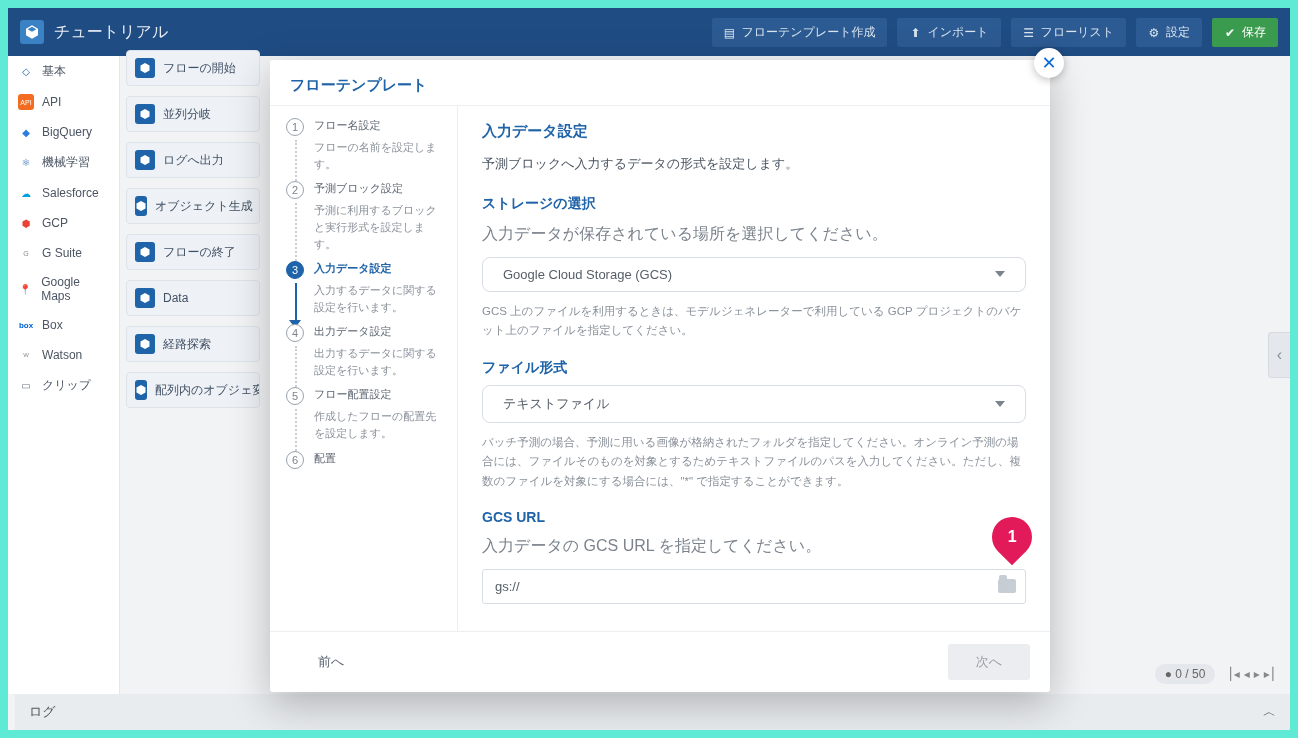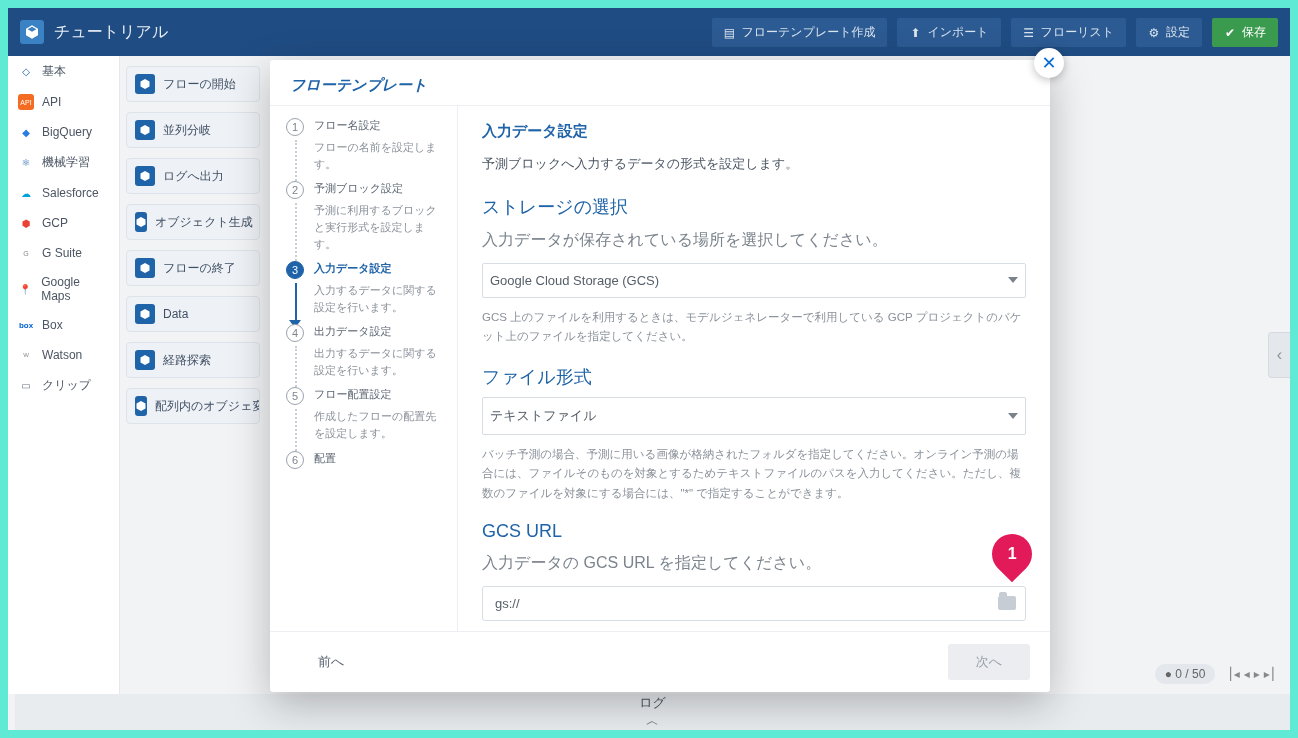--- a/index.html
+++ b/index.html
@@ -17,61 +17,61 @@
 .hbtn { background: #2c5a92; color: #d9e4ef; border: 0; padding: 6px 12px; font-size: 12px; border-radius: 2px; cursor: pointer; display: inline-flex; align-items: center; gap: 6px; }
 .hbtn.save { background: #3a9b4f; color: #fff; }
 .hbtn .ico { width: 12px; height: 12px; display: inline-block; }
 
 
 .sidebar { position: absolute; left: 0; top: 48px; bottom: 36px; width: 112px; background: #fff; border-right: 1px solid #e5e7eb; }
 .sb-item { display: flex; align-items: center; gap: 8px; padding: 7px 10px; font-size: 12px; color: #4b5563; cursor: pointer; }
 .sb-ico { width: 16px; height: 16px; display: inline-flex; align-items: center; justify-content: center; font-size: 10px; }
 
 
-.palette { position: absolute; left: 112px; top: 48px; bottom: 48px; width: 146px; padding: 10px 6px; }
+.palette { position: absolute; left: 112px; top: 32px; bottom: 48px; width: 146px; padding: 10px 6px; }
 .pbtn { background: #eef1f5; border: 1px solid #dde3ea; border-radius: 4px; margin-bottom: 10px; padding: 7px 8px; display: flex; align-items: center; gap: 8px; font-size: 12px; color: #415165; cursor: pointer; white-space: nowrap; overflow: hidden; }
 .pbtn .cube { width: 20px; height: 20px; background: #1f63a8; border-radius: 3px; display: flex; align-items: center; justify-content: center; }
 .pbtn .cube svg { width: 12px; height: 12px; fill: #fff; }
 
 
 .pagebar { position: absolute; left: 0; right: 0; bottom: 36px; height: 40px; background: transparent; display: flex; align-items: center; justify-content: flex-end; padding: 0 14px; gap: 12px; color: #666; font-size: 12px; }
 .pagebar .chip { background: #e4e7eb; border-radius: 12px; padding: 3px 10px; }
 .pagebar .nav { display: flex; gap: 4px; color: #888; }
-.logbar { position: absolute; left: 7px; right: 0; bottom: 0; height: 36px; background: #e9ecef; display: flex; align-items: center; padding: 0 14px; font-size: 13px; color: #50585f; justify-content: space-between; flex-direction: column; }
+.logbar { position: absolute; left: 7px; right: 0; bottom: 0; height: 36px; background: #e9ecef; display: flex; align-items: center; padding: 0 14px; font-size: 13px; color: #50585f; justify-content: space-between; }
 
 
 .rtab { position: absolute; right: 0; top: 48%; transform: translateY(-50%); width: 22px; height: 46px; background: #e4e7ec; border: 1px solid #d5dae0; border-right: none; border-radius: 4px 0 0 4px; display: flex; align-items: center; justify-content: center; color: #8a919a; }
 .modal { position: absolute; left: 262px; top: 52px; width: 780px; height: 632px; background: #fff; border-radius: 3px; box-shadow: 0 12px 40px rgba(0,0,0,.25); display: flex; flex-direction: column; }
 
 .close-btn { position: absolute; right: -14px; top: -12px; width: 30px; height: 30px; background: #fff; border-radius: 50%; box-shadow: 0 2px 8px rgba(0,0,0,.25); display: flex; align-items: center; justify-content: center; color: #0b6dd6; font-size: 18px; cursor: pointer; }
 
-.mheader { padding: 16px 20px 10px; font-size: 15px; font-weight: 600; color: #1f63a8; font-style: italic; }
+.mheader { padding: 16px 20px 10px; font-size: 15px; font-weight: 600; color: #1f63a8; }
 
 .mbody { flex: 1; display: flex; overflow: hidden; border-top: 1px solid #eceef1; }
 
 
 .steps { width: 188px; border-right: 1px solid #eceef1; padding: 12px 12px 0 16px; overflow: hidden; }
 .step { position: relative; padding-left: 28px; margin-bottom: 8px; }
 .step .num { position: absolute; left: 0; top: 0; width: 18px; height: 18px; border: 1px solid #9aa3ad; border-radius: 50%; font-size: 11px; color: #7c848d; display: flex; align-items: center; justify-content: center; background: #fff; }
 .step.active .num { background: #1f63a8; border-color: #1f63a8; color: #fff; }
 .step .stitle { font-size: 11px; color: #5b6572; margin-bottom: 6px; }
 .step.active .stitle { color: #1f63a8; font-weight: 600; }
 .step .sdesc { font-size: 11px; color: #8a919a; line-height: 1.55; }
 .step .rail { position: absolute; left: 8.5px; top: 22px; bottom: -8px; border-left: 2px dotted #c7ced6; }
 .step.active .rail { border-left: 2px solid #1f63a8; }
 .step .arrowhead { position: absolute; left: 3px; bottom: -12px; width: 0; height: 0; border-left: 6px solid transparent; border-right: 6px solid transparent; border-top: 8px solid #1f63a8; display: none; }
 .step.active .arrowhead { display: block; }
 
 
 .formcol { flex: 1; padding: 16px 24px 0 24px; overflow: auto; color: #4a5562; }
 .formcol h2 { font-size: 15px; color: #1f63a8; font-weight: 600; margin-bottom: 14px; }
 .formcol .lead { font-size: 13px; margin-bottom: 22px; }
-.formcol h3 { font-size: 18px; color: #1f63a8; font-weight: 400; margin-bottom: 8px; }
+.formcol h3 { font-size: 14px; color: #1f63a8; font-weight: 700; margin-bottom: 8px; }
 .formcol .hint { font-size: 16px; color: #7b838c; margin-bottom: 10px; line-height: 1.6; }
-.select { border: 1px solid #d8dde3; border-radius: 2px; padding: 9px 7px; font-size: 13px; color: #555e68; display: flex; align-items: center; justify-content: space-between; background: #fff; cursor: pointer; margin-bottom: 10px; }
+.select { border: 1px solid #d8dde3; border-radius: 8px; padding: 9px 20px; font-size: 13px; color: #555e68; display: flex; align-items: center; justify-content: space-between; background: #fff; cursor: pointer; margin-bottom: 10px; }
 .chev { width: 0; height: 0; border-left: 5px solid transparent; border-right: 5px solid transparent; border-top: 6px solid #7b838c; }
 .note { font-size: 11.5px; color: #8a919a; line-height: 1.7; margin-bottom: 18px; }
 .inputwrap { position: relative; }
 .tinput { width: 100%; border: 1px solid #d8dde3; border-radius: 3px; padding: 9px 40px 9px 12px; font-size: 13px; color: #555e68; background: #fff; }
 .folder-ico { position: absolute; right: 10px; top: 50%; transform: translateY(-50%); width: 18px; height: 14px; background: #c7cdd4; border-radius: 2px; cursor: pointer; }
 .folder-ico:before { content: ""; position: absolute; top: -4px; left: 1px; width: 8px; height: 4px; background: #c7cdd4; border-radius: 2px 2px 0 0; }
 
 .pin { position: absolute; width: 40px; height: 48px; pointer-events: none; }
 .pin .bubble { width: 40px; height: 40px; background: #e21a5a; border-radius: 50% 50% 50% 0; transform: rotate(-45deg); display: flex; align-items: center; justify-content: center; color: #fff; font-weight: 600; font-size: 16px; }
 .pin .bubble span { transform: rotate(45deg); }

